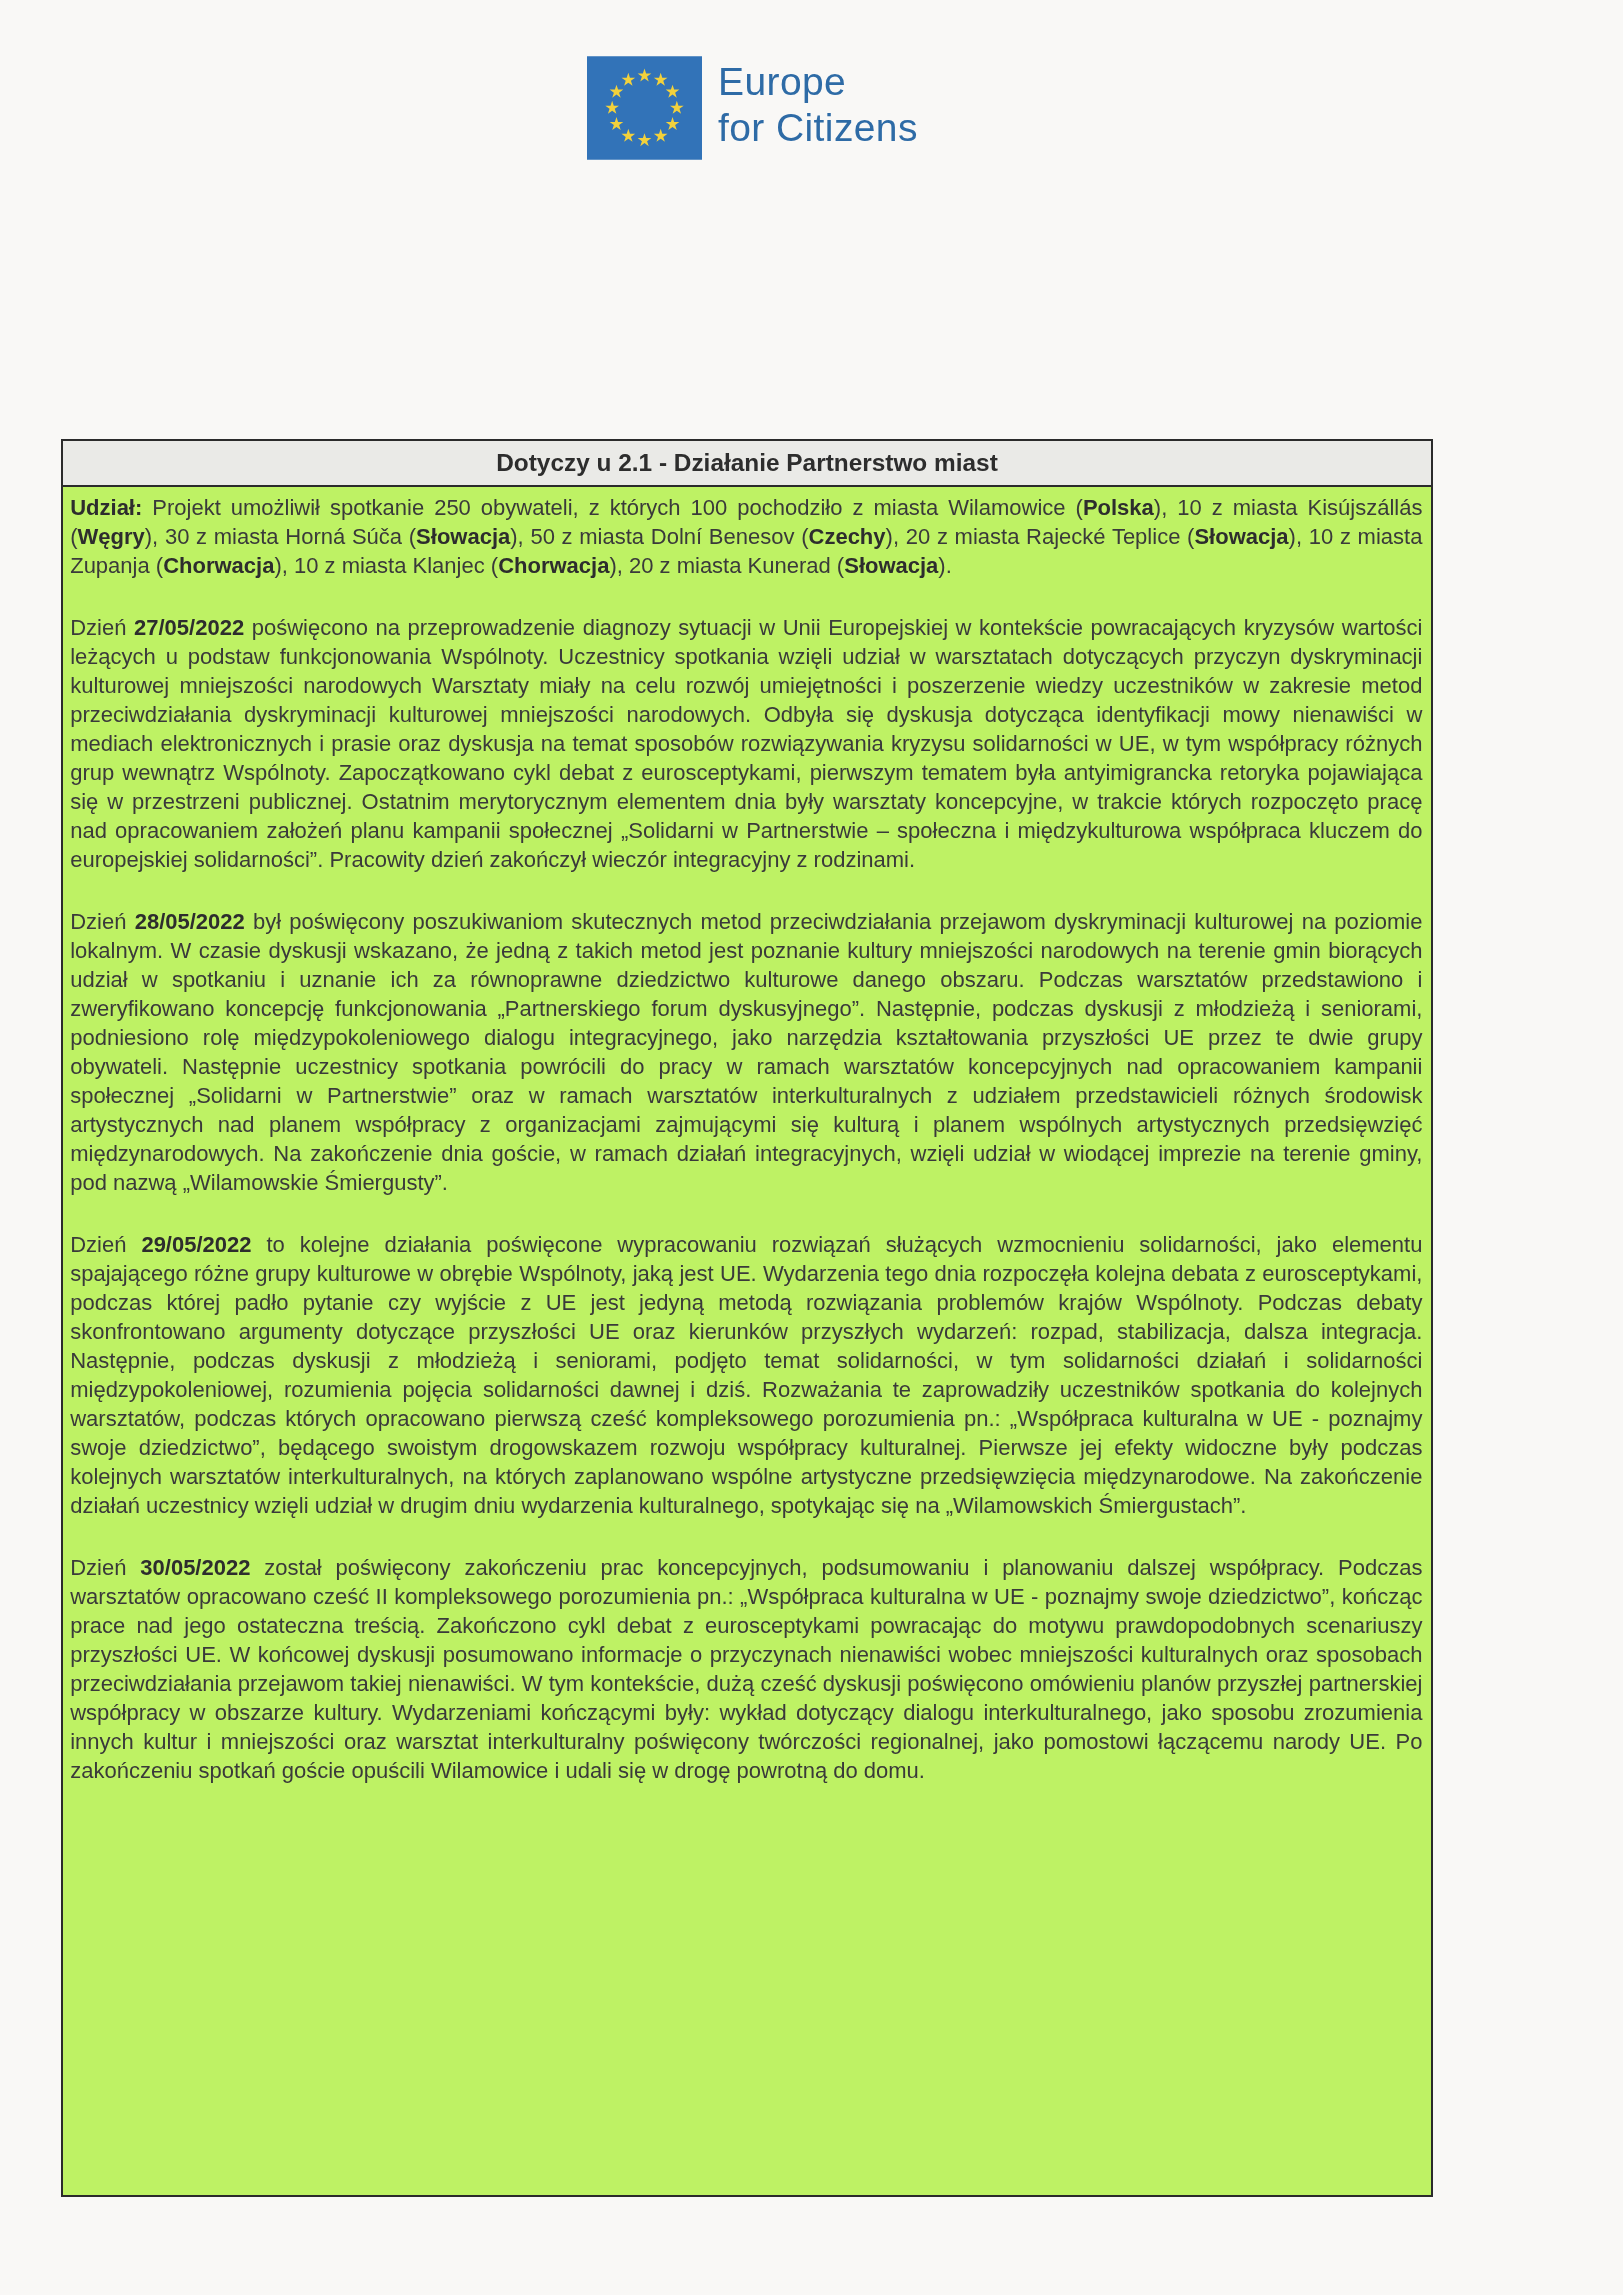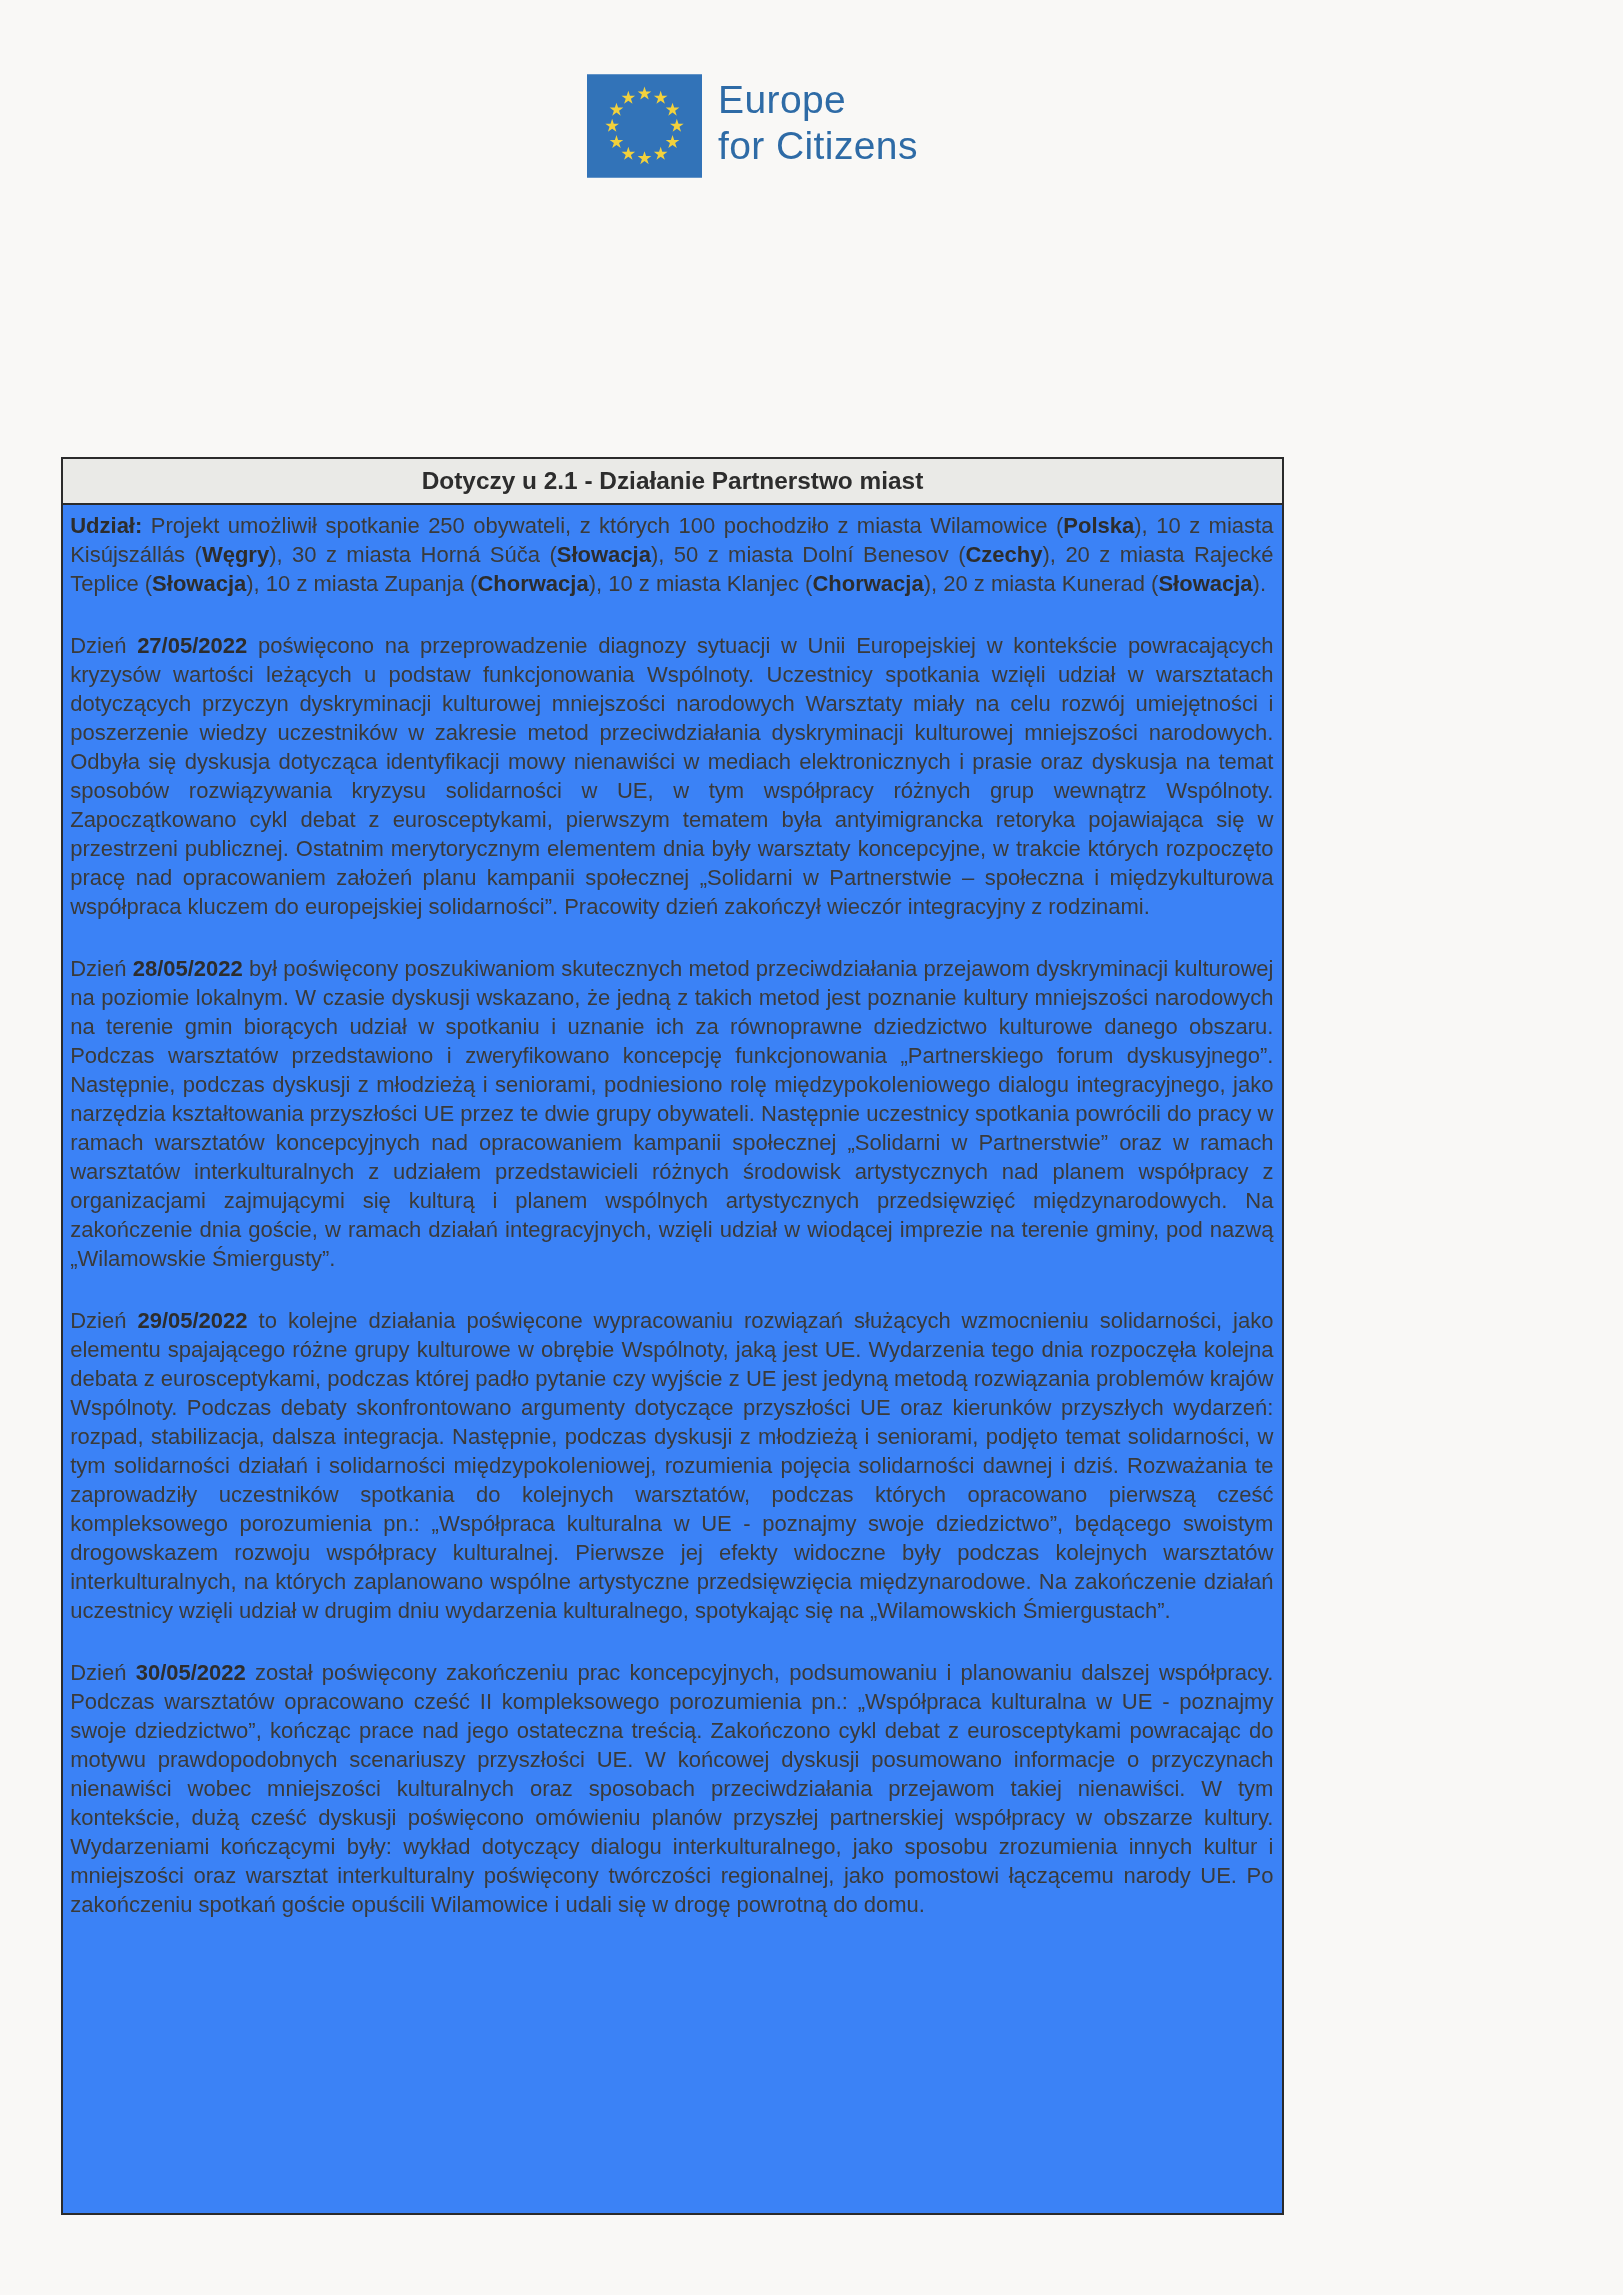--- a/index.html
+++ b/index.html
@@ -2,21 +2,21 @@
 <html style="font-size:11.5px"><head>
 <meta charset="utf-8">
 <style>
   html,body{margin:0;padding:0;}
   body{
     width:1623px;height:2295px;
     background:#f9f8f6;
     font-family:"Liberation Sans","DejaVu Sans",sans-serif;
     position:relative;
   }
-  .page{position:absolute;inset:0;margin-top:18px;}
+  .page{position:absolute;inset:0;}
 
   
   .logo{position:absolute;left:587px;top:56px;display:flex;gap:16px;}
   .logo-flag{display:block;}
   .logo-text{
     color:#2e6ba6;font-size:39px;line-height:46px;font-weight:400;
     letter-spacing:0.4px;padding-top:2.9px;
   }
 
   
@@ -25,22 +25,22 @@
     box-sizing:border-box;border:2.9px solid #2b2b2b;background:#e6e6e3;
     display:flex;align-items:flex-start;justify-content:center;
   }
   .funding-box p{
     margin:17px 39px 0 39px;text-align:center;
     font-weight:bold;font-size:26px;line-height:35px;color:#2e2e2e;
   }
 
   
   .report-box{
-    position:absolute;left:61px;top:439px;width:1223px;height:1758px;
-    box-sizing:border-box;border:2.2px solid #2b2b2b;background:#3b82f6;
+    position:absolute;left:61px;top:439px;width:1372px;height:1758px;
+    box-sizing:border-box;border:2.2px solid #2b2b2b;background:#bef264;
   }
   .report-title{
     height:44px;border-bottom:2.2px solid #2b2b2b;background:#eaeae7;
     text-align:center;font-weight:bold;font-size:24.4px;line-height:43px;color:#2d2d2d;
   }
   .report-body{
     padding:5.7px 8.6px 0 7.2px;
     font-size:22px;line-height:29px;color:#3a3a3a;
   }
   .report-body p{margin:0 0 33px 0;text-align:justify;}

